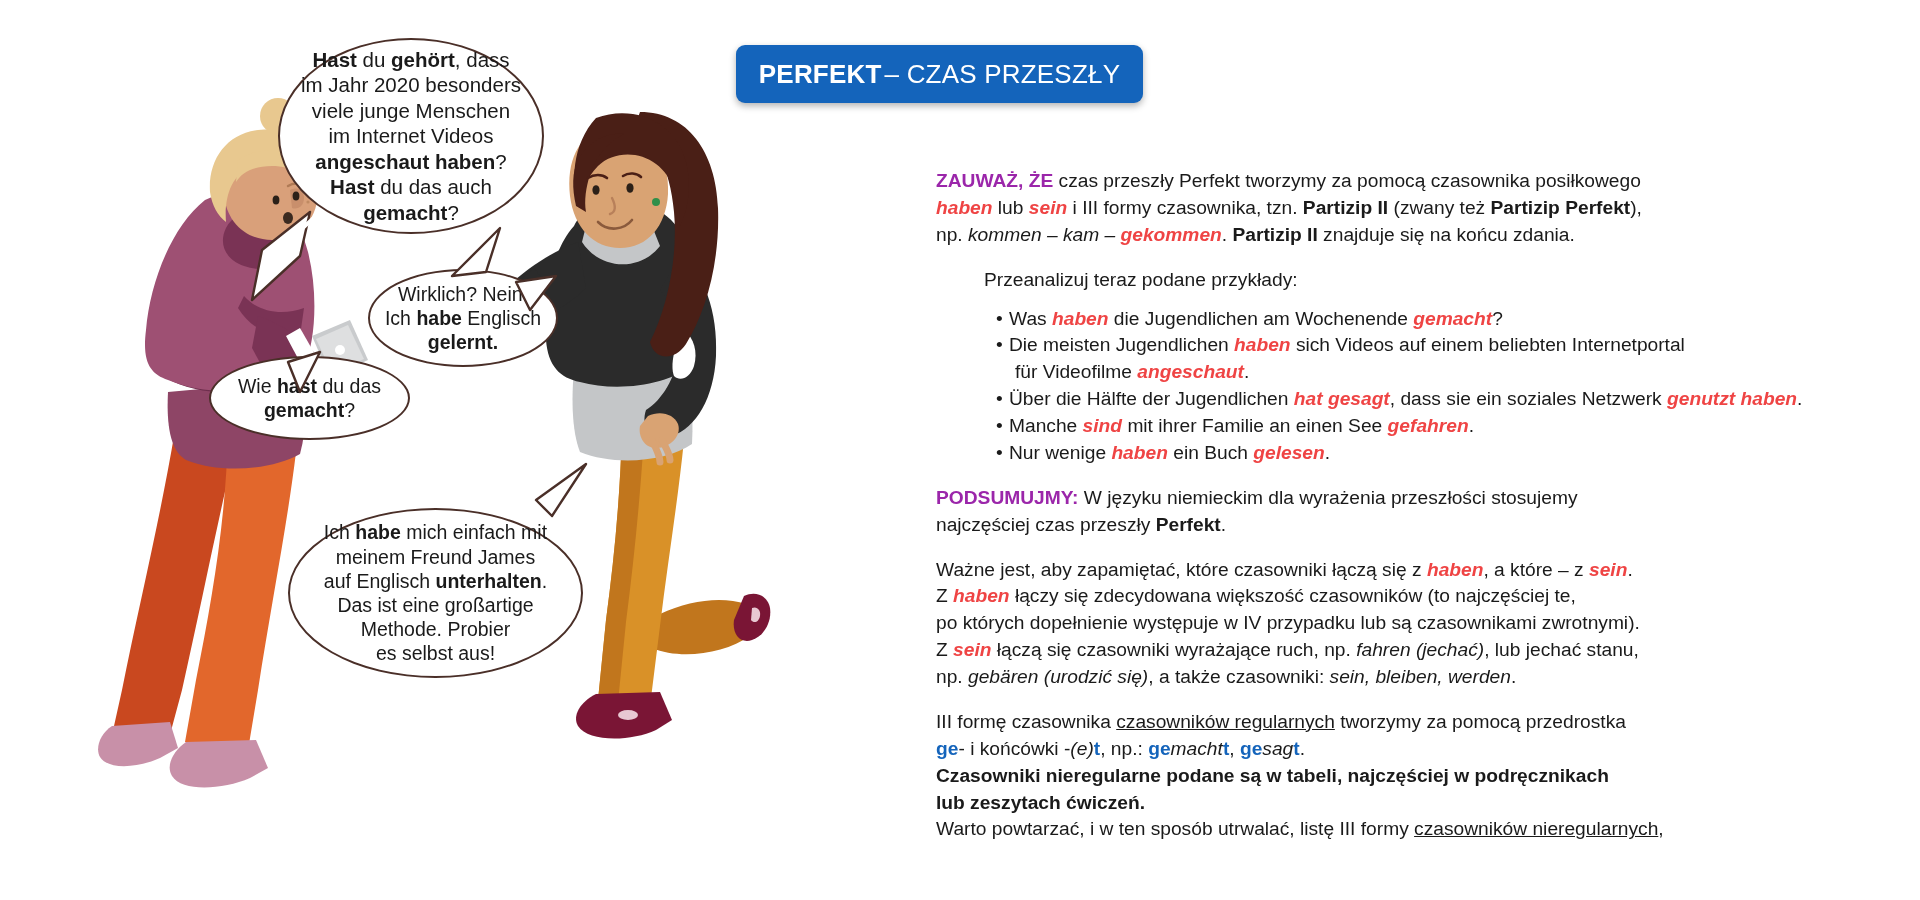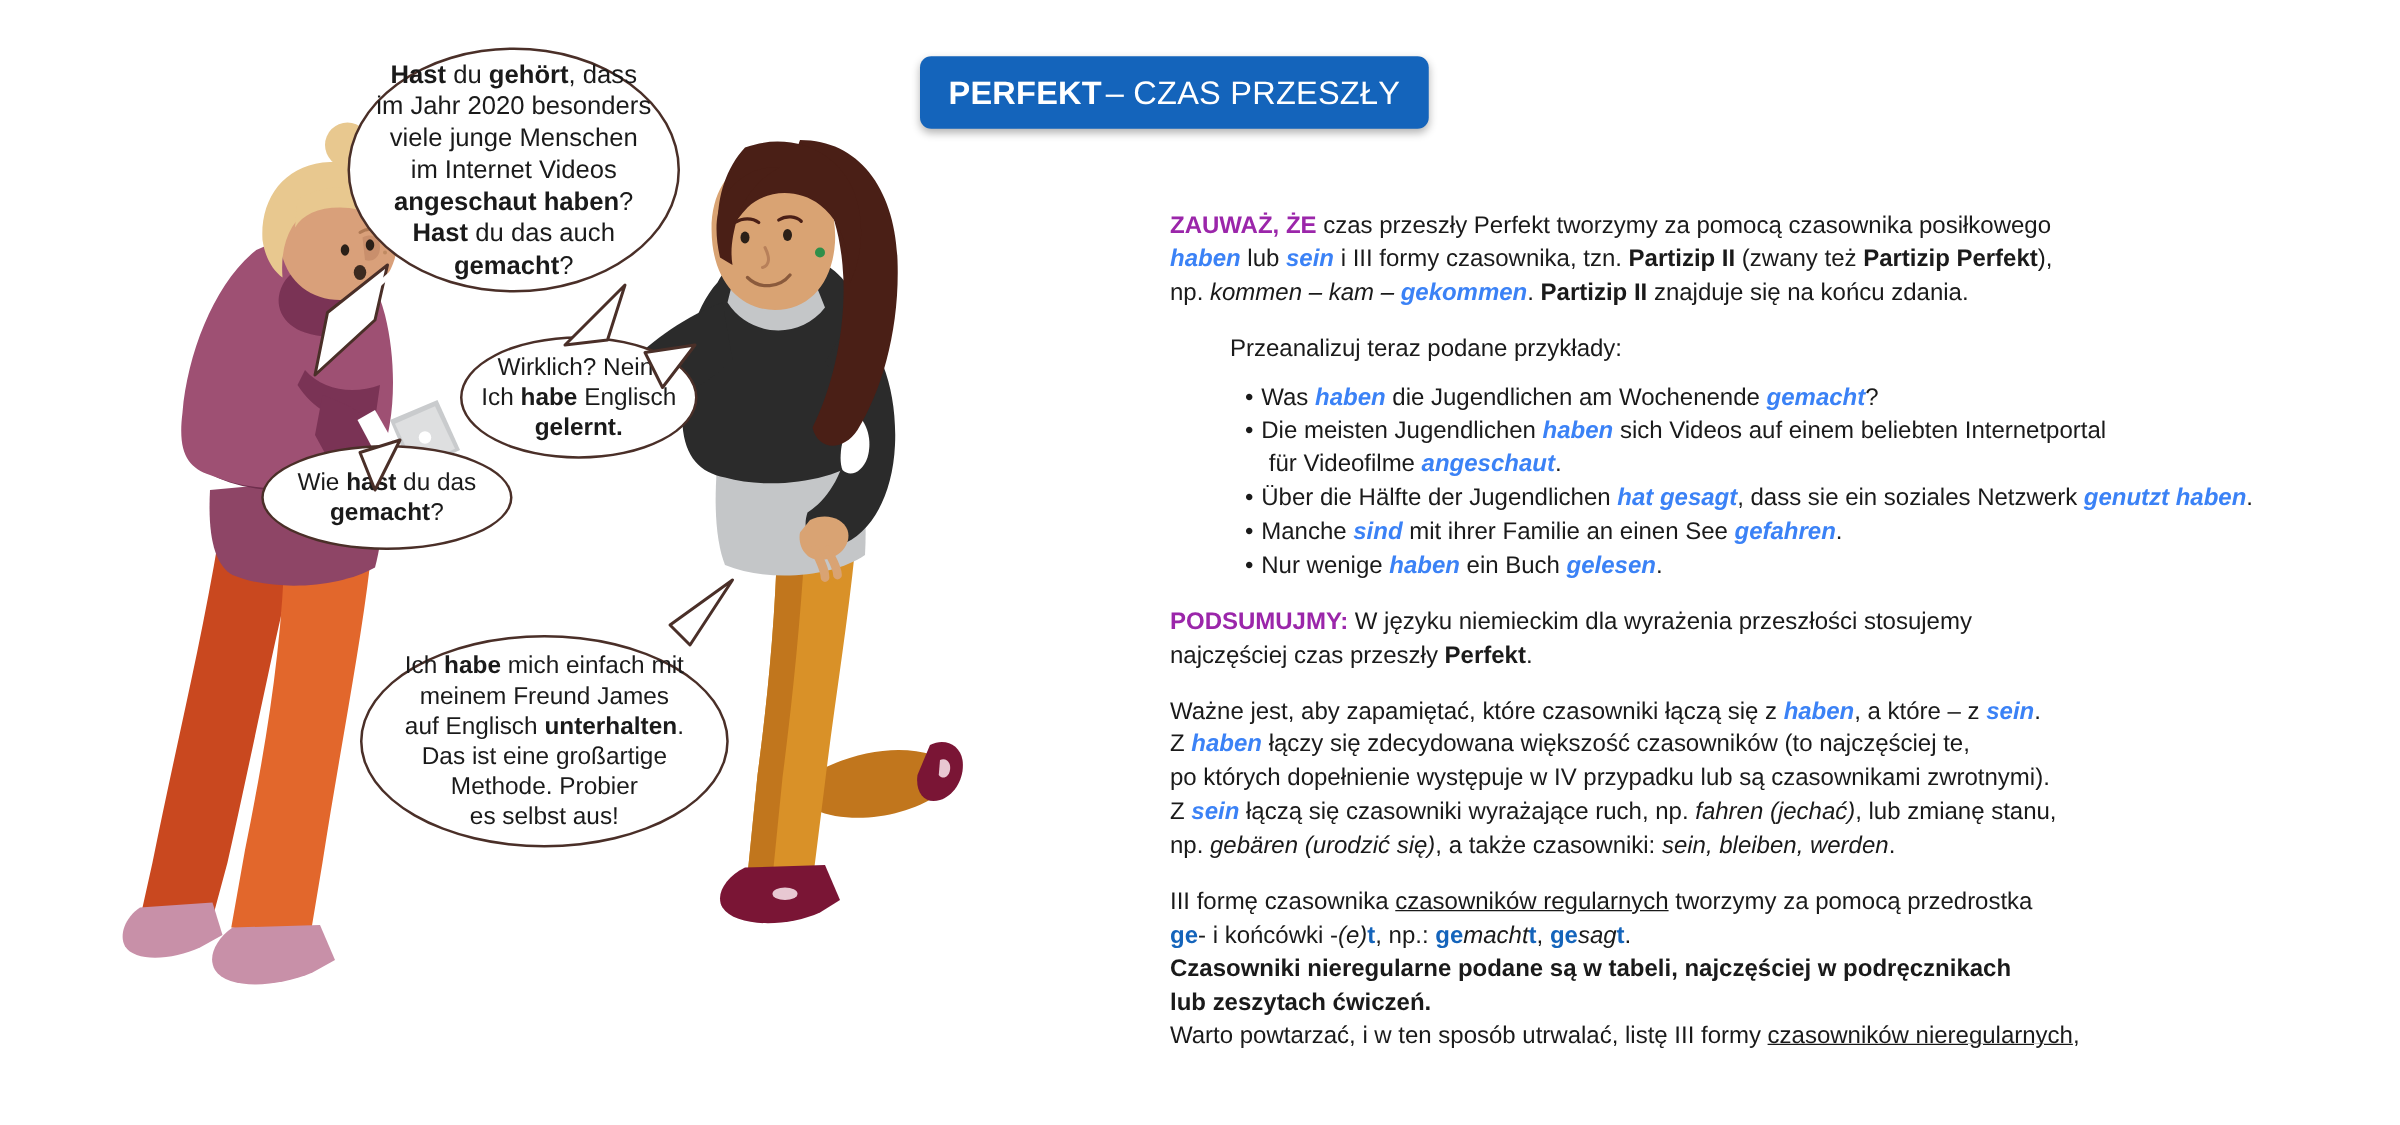--- a/index.html
+++ b/index.html
@@ -95,21 +95,21 @@
     width: 900px;
     font-size: 19.2px;
     line-height: 1.40;
     color: #1a1a1a;
   }
   #body-text p { margin: 0; }
   .gap { height: 18px; }
   .gap-sm { height: 12px; }
 
   .hl { color: #9B26AA; font-weight: bold; }
-  .de { color: #3b82f6; font-weight: bold; font-style: italic; }
+  .de { color: #ef4444; font-weight: bold; font-style: italic; }
   .de-u { color: #1464bb; font-weight: bold; }
   .bb { font-weight: bold; }
   .it { font-style: italic; }
   .ul { text-decoration: underline; }
 
   .indent { padding-left: 48px; }
   .bullets { padding-left: 60px; }
   .bullets .li {
     position: relative;
     padding-left: 13px;
@@ -341,21 +341,21 @@
       <div class="gap"></div>
 
       <p><span class="hl">PODSUMUJMY:</span><span> W języku niemieckim dla wyrażenia przeszłości stosujemy</span></p>
       <p><span>najczęściej czas przeszły </span><span class="bb">Perfekt</span><span>.</span></p>
 
       <div class="gap"></div>
 
       <p><span>Ważne jest, aby zapamiętać, które czasowniki łączą się z </span><span class="de">haben</span><span>, a które – z </span><span class="de">sein</span><span>.</span></p>
       <p><span>Z </span><span class="de">haben</span><span> łączy się zdecydowana większość czasowników (to najczęściej te,</span></p>
       <p>po których dopełnienie występuje w IV przypadku lub są czasownikami zwrotnymi).</p>
-      <p><span>Z </span><span class="de">sein</span><span> łączą się czasowniki wyrażające ruch, np. </span><span class="it">fahren (jechać)</span><span>, lub zmianę stanu,</span></p>
+      <p><span>Z </span><span class="de">sein</span><span> łączą się czasowniki wyrażające ruch, np. </span><span class="it">fahren (jechać)</span><span>, lub jechać stanu,</span></p>
       <p><span>np. </span><span class="it">gebären (urodzić się)</span><span>, a także czasowniki: </span><span class="it">sein, bleiben, werden</span><span>.</span></p>
 
       <div class="gap"></div>
 
       <p><span>III formę czasownika </span><span class="ul">czasowników regularnych</span><span> tworzymy za pomocą przedrostka</span></p>
       <p><span class="de-u">ge</span><span>- i końcówki -</span><span class="it">(e)</span><span class="de-u">t</span><span>, np.: </span><span class="de-u">ge</span><span class="it">macht</span><span class="de-u">t</span><span>, </span><span class="de-u">ge</span><span class="it">sag</span><span class="de-u">t</span><span>.</span></p>
       <p class="bb">Czasowniki nieregularne podane są w tabeli, najczęściej w podręcznikach</p>
       <p class="bb">lub zeszytach ćwiczeń.</p>
       <p><span>Warto powtarzać, i w ten sposób utrwalać, listę III formy </span><span class="ul">czasowników nieregularnych</span><span>,</span></p>
 

